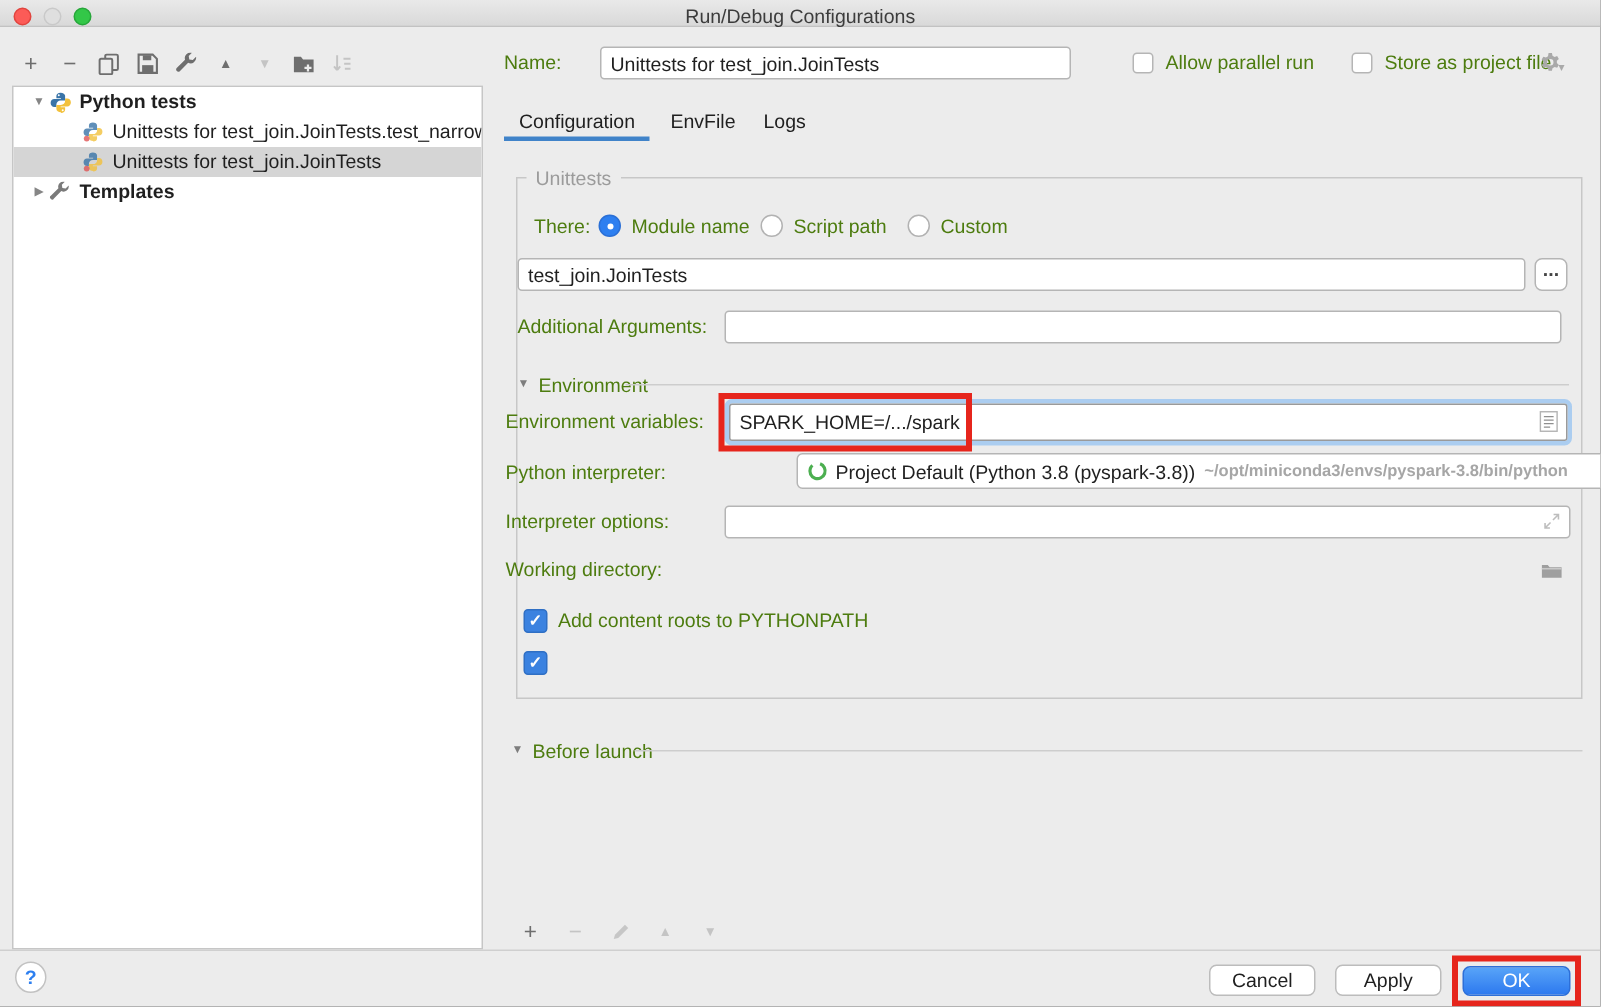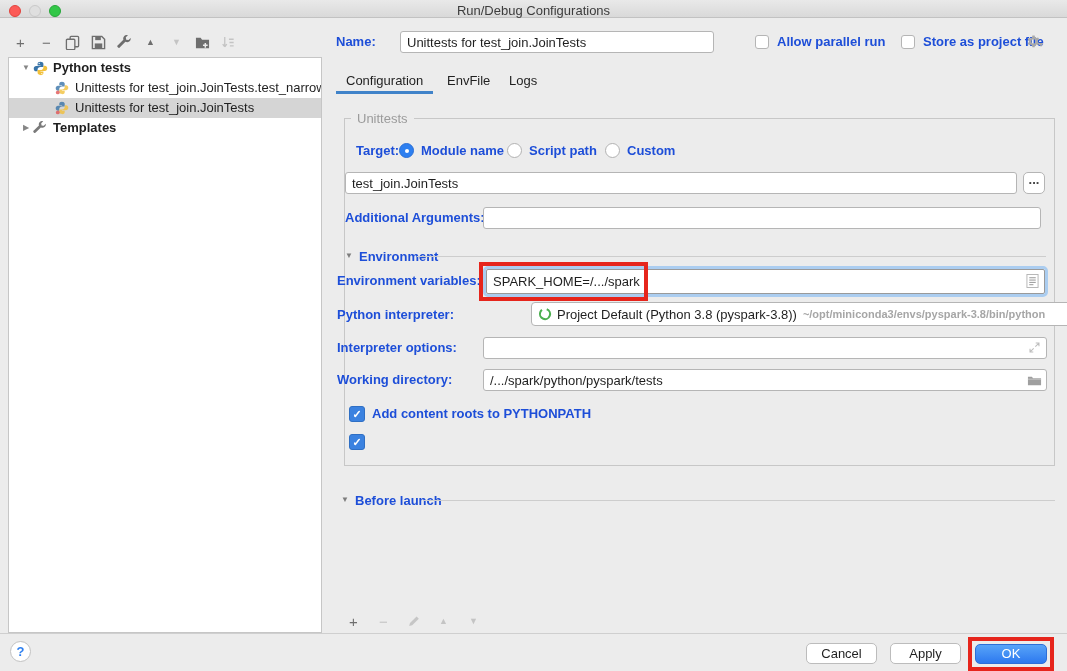--- a/index.html
+++ b/index.html
@@ -36,21 +36,21 @@
   .tree-row .tw { width:14px; text-align:center; font-size:8px; color:#868686; flex:0 0 14px; }
   .tree-row .ti { flex:0 0 17px; display:inline-flex; }
   .tree-row.lvl0 { padding-left:10px; }
   .tree-row.lvl1 { padding-left:46px; }
   .tree-row.sel  { background:#d5d5d5; }
   .tree-row .tl  { margin-left:3px; }
   .tree-row .b   { font-weight:bold; }
   .fade { opacity:.8; }
 
   
-  .lbl { position:absolute; height:22px; line-height:22px; color:#1d4ed8; white-space:nowrap;font-weight:bold; }
+  .lbl { position:absolute; height:22px; line-height:22px; color:#4d7c0f; white-space:nowrap; }
   .field { position:absolute; height:22px; background:#fff; border:1px solid #b5b5b5;
     border-radius:3px; padding:0 6px; font-family:"Liberation Sans",sans-serif;
     font-size:13px; color:#1f1f1f; line-height:20px; }
   input.field { outline:none; }
 
   #name-label { left:336px; top:31px; }
   #name-input { left:400px; top:31px; width:314px; }
 
   .cb { position:absolute; width:14px; height:14px; background:#fff;
     border:1px solid #b5b5b5; border-radius:3px; }
@@ -262,21 +262,21 @@
   </span>
 
   <div class="tab" id="tab-configuration">Configuration</div>
   <div class="tab" id="tab-envfile">EnvFile</div>
   <div class="tab" id="tab-logs">Logs</div>
   <div class="abs" id="tab-underline"></div>
 
   <div class="abs" id="group-box"></div>
   <div class="abs" id="group-title">Unittests</div>
 
-  <div class="lbl" id="target-label">Target:</div>
+  <div class="lbl" id="target-label">There:</div>
   <span class="radio on" id="radio-module"></span>
   <div class="lbl" id="radio-module-label">Module name</div>
   <span class="radio" id="radio-script"></span>
   <div class="lbl" id="radio-script-label">Script path</div>
   <span class="radio" id="radio-custom"></span>
   <div class="lbl" id="radio-custom-label">Custom</div>
 
   <input class="field" id="target-input" value="test_join.JoinTests" style="">
   <div class="abs" id="browse-btn">...</div>
 
@@ -318,21 +318,20 @@
 
   <div class="lbl" id="opts-label">Interpreter options:</div>
   <input class="field" id="opts-input" value="" style="">
   <span id="opts-expand-icon">
     <svg width="13" height="13" viewBox="0 0 16 16">
         <path d="M9.5 2.5h4v4M13.5 2.5L9 7M6.5 13.5h-4v-4M2.5 13.5L7 9" stroke="#bdbdbd" fill="none" stroke-width="1.3"></path>
       </svg>
   </span>
 
   <div class="lbl" id="wd-label">Working directory:</div>
-  <input class="field" id="wd-input" value="/.../spark/python/pyspark/tests" style="">
   <span id="wd-folder-icon">
     <svg width="15" height="14" viewBox="0 0 16 14">
         <path fill="#9f9f9f" d="M1 12.5v-9h4.2l1.3 1.6H15v7.4z"></path>
         <path fill="#c9c9c9" d="M1 5.6h14v1H1z"></path>
       </svg>
   </span>
 
   <span class="cbx" id="cb-content">✓</span>
   <div class="lbl" id="cb-content-label">Add content roots to PYTHONPATH</div>
   <span class="cbx" id="cb-source">✓</span>

